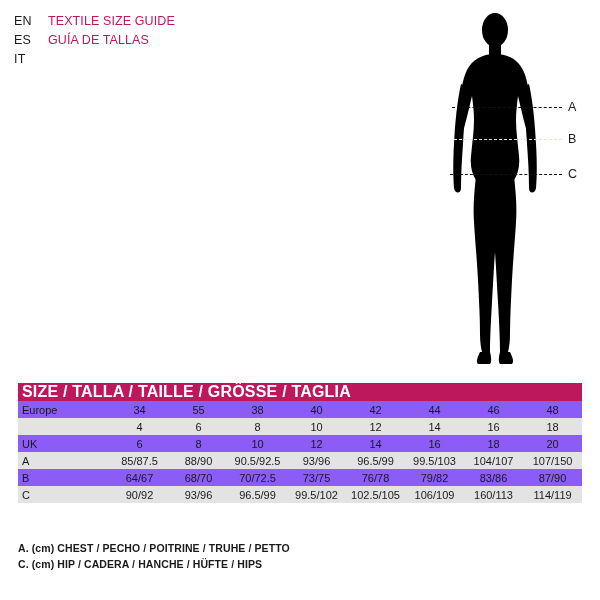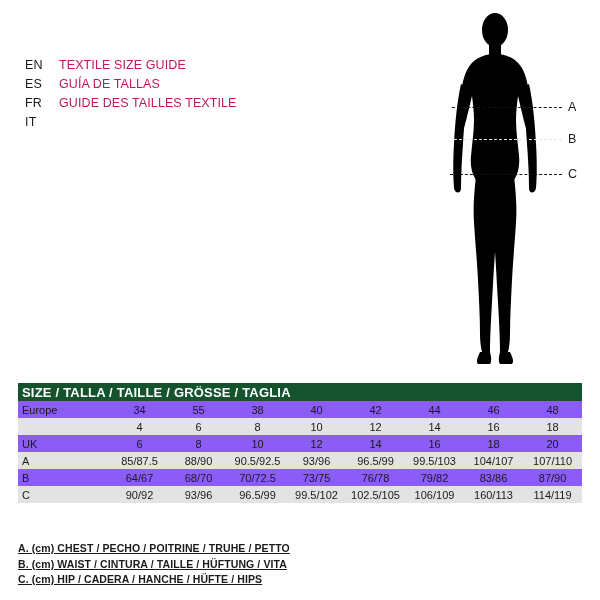--- a/index.html
+++ b/index.html
@@ -18,23 +18,22 @@
     position: relative;
     width: 600px;
     height: 600px;
     box-sizing: border-box;
   }
 
   
   .lang-block {
     position: absolute;
     top: 14px;
-    left: 25px;
+    left: 14px;
     width: 330px;
-    margin-top: 44px;
   }
   .lang-row {
     display: flex;
     align-items: baseline;
     height: 19px;
   }
   .lang-code {
     width: 34px;
     font-size: 12.5px;
     color: #1a1a1a;
@@ -104,24 +103,24 @@
   }
   .col-label {
     width: 92px;
     text-align: left;
     padding-left: 4px !important;
   }
   .cell {
     text-align: center;
   }
   tr.head-row td {
-    background: #14532d;
+    background: #be185d;
     color: #ffffff;
     font-weight: bold;
-    font-size: 13px;
+    font-size: 16px;
     letter-spacing: 0.2px;
     height: 18px;
   }
   tr.shaded td {
     background: #e3e3e3;
   }
   tr.plain td {
     background: #8b5cf6;
   }
 
@@ -131,40 +130,35 @@
     top: 541px;
     left: 18px;
     width: 560px;
   }
   .footnote {
     font-size: 10.5px;
     font-weight: bold;
     color: #1a1a1a;
     line-height: 15.5px;
     letter-spacing: 0.1px;
-    text-decoration: underline;
   }
 </style>
 </head>
 <body>
 
 <div class="page">
 
   <div class="lang-block">
     <div class="lang-row">
       <span class="lang-code">EN</span>
       <span class="lang-text">TEXTILE SIZE GUIDE</span>
     </div>
     <div class="lang-row">
       <span class="lang-code">ES</span>
       <span class="lang-text">GUÍA DE TALLAS</span>
-    </div>
-    <div class="lang-row">
-      <span class="lang-code">FR</span>
-      <span class="lang-text">GUIDE DES TAILLES TEXTILE</span>
     </div>
     <div class="lang-row">
       <span class="lang-code">IT</span>
     </div>
   </div>
 
   <div class="figure-wrap">
     <svg class="figure-svg" width="150" height="360" viewBox="0 0 150 360">
       <g fill="#000000">
 
@@ -284,21 +278,21 @@
 
         <tr class="shaded">
           <td class="col-label">A</td>
           <td class="cell">85/87.5</td>
           <td class="cell">88/90</td>
           <td class="cell">90.5/92.5</td>
           <td class="cell">93/96</td>
           <td class="cell">96.5/99</td>
           <td class="cell">99.5/103</td>
           <td class="cell">104/107</td>
-          <td class="cell">107/110</td>
+          <td class="cell">107/150</td>
         </tr>
 
         <tr class="plain">
           <td class="col-label">B</td>
           <td class="cell">64/67</td>
           <td class="cell">68/70</td>
           <td class="cell">70/72.5</td>
           <td class="cell">73/75</td>
           <td class="cell">76/78</td>
           <td class="cell">79/82</td>
@@ -316,17 +310,16 @@
           <td class="cell">106/109</td>
           <td class="cell">160/113</td>
           <td class="cell">114/119</td>
         </tr>
       </tbody>
     </table>
   </div>
 
   <div class="footnotes">
     <div class="footnote">A. (cm) CHEST / PECHO / POITRINE / TRUHE / PETTO</div>
-    <div class="footnote">B. (cm) WAIST / CINTURA / TAILLE / HÜFTUNG / VITA</div>
     <div class="footnote">C. (cm) HIP / CADERA / HANCHE / HÜFTE / HIPS</div>
   </div>
 
 </div>
 
 </body></html>

